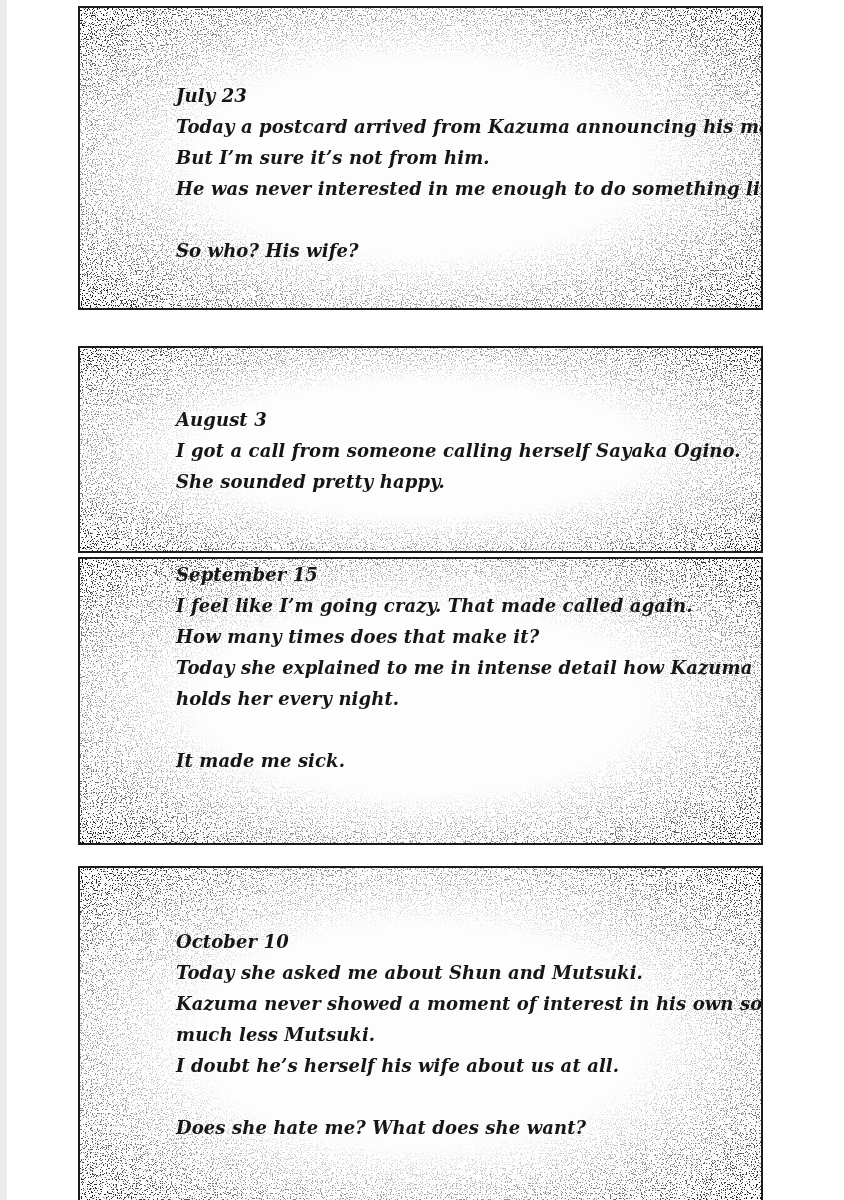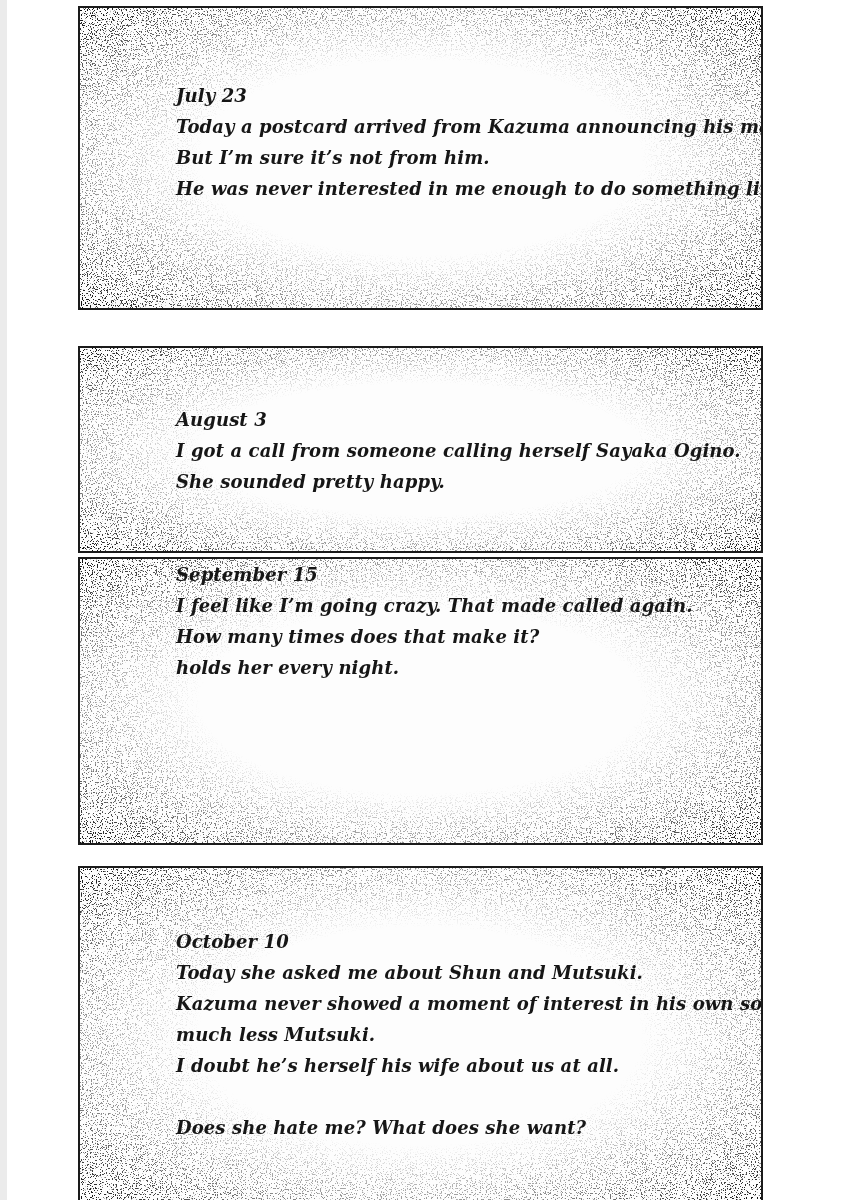--- a/index.html
+++ b/index.html
@@ -85,20 +85,21 @@
       <g mask="url(#m1)">
           <rect x="0" y="0" width="100%" height="100%" filter="url(#f1)"></rect>
         </g>
     </svg>
     <div class="entry">
       <div class="line date">July 23</div>
       <div class="line">Today a postcard arrived from Kazuma announcing his marriage.</div>
       <div class="line">But I’m sure it’s not from him.</div>
       <div class="line">He was never interested in me enough to do something like that.</div>
       <div class="line"></div>
+      <div class="line">So who? His wife?</div>
     </div>
   </section>
 
   <section class="panel p2">
     <svg class="noise" preserveAspectRatio="none">
       <defs>
         <filter id="f2" x="-5%" y="-5%" width="110%" height="110%">
           <feTurbulence type="fractalNoise" baseFrequency="0.8" numOctaves="2" seed="8" stitchTiles="stitch"></feTurbulence>
           <feColorMatrix type="matrix" values="0 0 0 0 0  0 0 0 0 0  0 0 0 0 0  0 0 0 22 -13"></feColorMatrix>
         </filter>
@@ -141,22 +142,24 @@
           </mask>
       </defs>
       <g mask="url(#m3)">
           <rect x="0" y="0" width="100%" height="100%" filter="url(#f3)"></rect>
         </g>
     </svg>
     <div class="entry">
       <div class="line date">September 15</div>
       <div class="line">I feel like I’m going crazy. That made called again.</div>
       <div class="line">How many times does that make it?</div>
+      <div class="line">Today she explained to me in intense detail how Kazuma</div>
       <div class="line">holds her every night.</div>
       <div class="line"></div>
+      <div class="line">It made me sick.</div>
     </div>
   </section>
 
   <section class="panel p4">
     <svg class="noise" preserveAspectRatio="none">
       <defs>
         <filter id="f4" x="-5%" y="-5%" width="110%" height="110%">
           <feTurbulence type="fractalNoise" baseFrequency="0.8" numOctaves="2" seed="42" stitchTiles="stitch"></feTurbulence>
           <feColorMatrix type="matrix" values="0 0 0 0 0  0 0 0 0 0  0 0 0 0 0  0 0 0 22 -13"></feColorMatrix>
         </filter>

